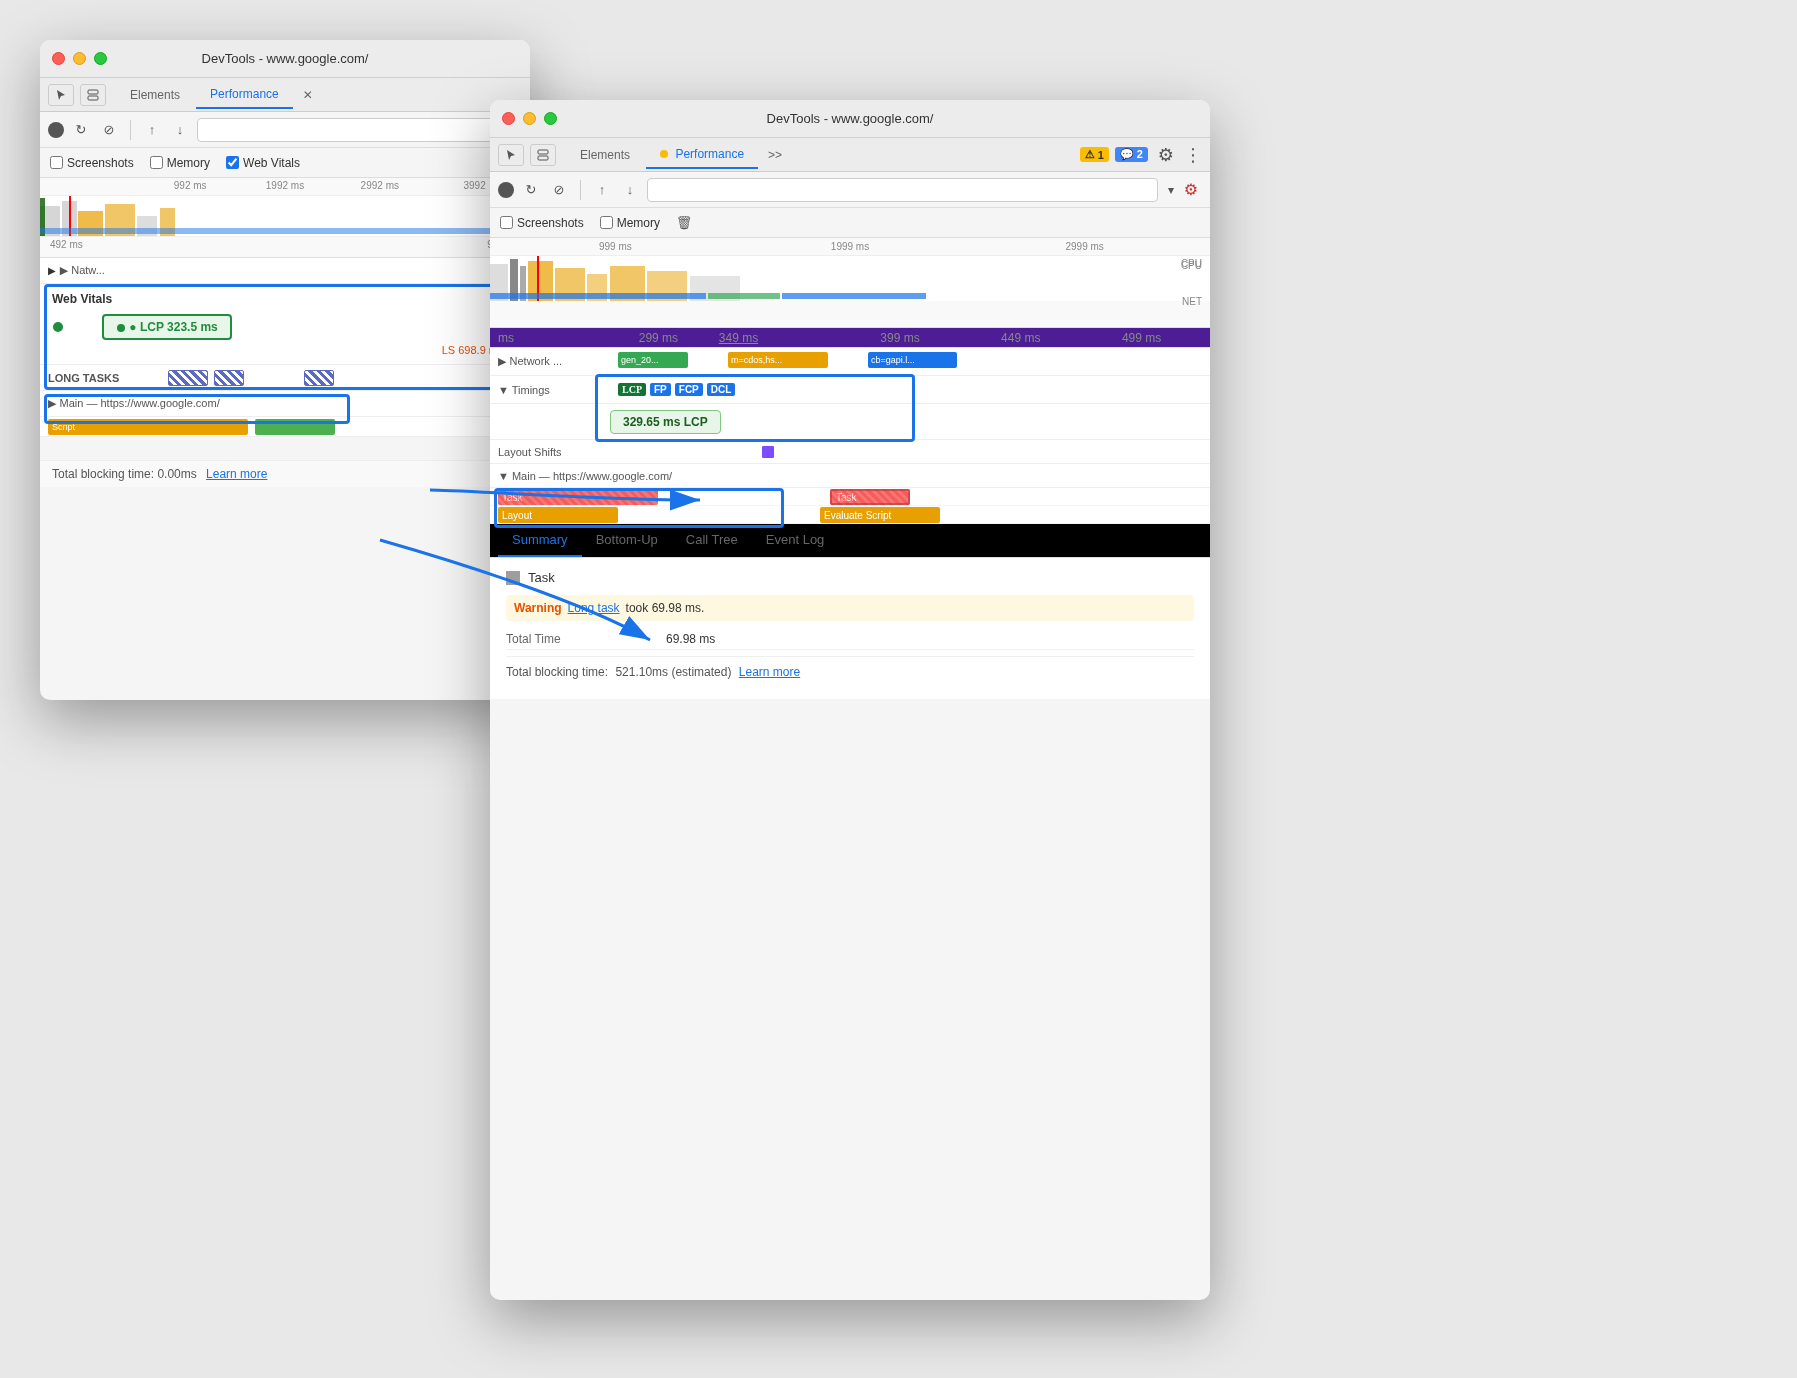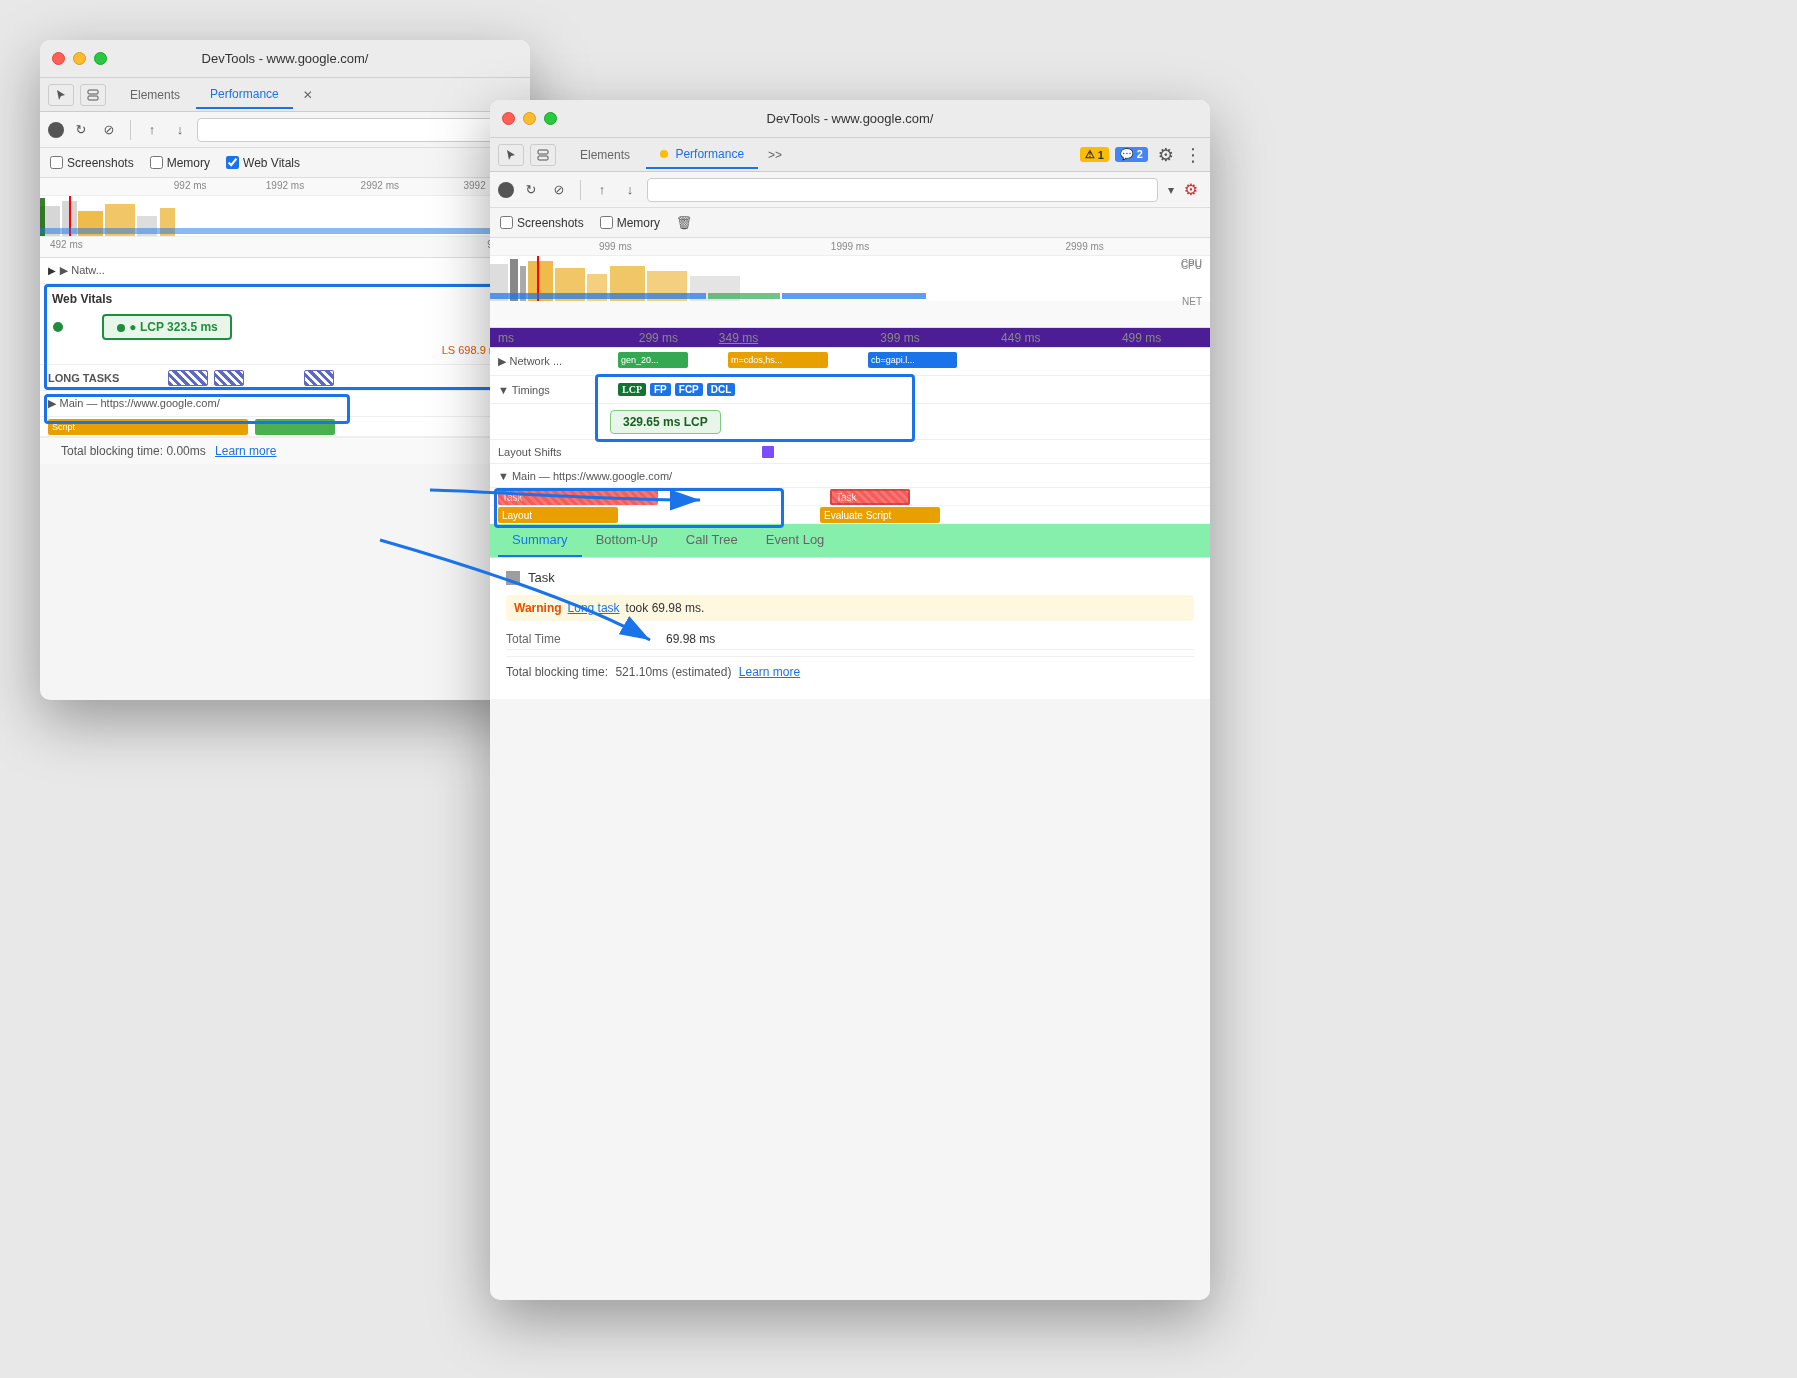--- a/index.html
+++ b/index.html
@@ -160,21 +160,21 @@
       font-size: 11px;
       color: #333;
       height: 26px;
       background: #fff;
     }
 
     
     .bottom-tabs {
       display: flex;
       border-bottom: 1px solid #ddd;
-      background: #86efac;
+      background: #000000;
       padding: 0 8px;
     }
 
     .bottom-tab {
       padding: 8px 14px;
       font-size: 13px;
       color: #666;
       cursor: pointer;
       border-bottom: 2px solid transparent;
     }
@@ -502,21 +502,21 @@
 
     <div class="section-row">
       <span style="font-size:11px;color:#555;">▶ Main — https://www.google.com/</span>
     </div>
 
     <div style="height:20px;background:#fff;border-bottom:1px solid #eee;position:relative;">
       <div style="position:absolute;left:8px;top:2px;width:200px;height:16px;background:#e8a000;border-radius:2px;font-size:9px;color:#fff;display:flex;align-items:center;padding:4px 4px;">Script</div>
       <div style="position:absolute;left:215px;top:2px;width:80px;height:16px;background:#4caf50;border-radius:2px;"></div>
     </div>
 
-    <div style="padding:6px 21px;font-size:12px;color:#555;background:#f9f9f9;border-top:1px solid #eee;">
+    <div style="padding:6px 12px;font-size:12px;color:#555;background:#f9f9f9;border-top:1px solid #eee;margin-top:23px;">
       <span>Total blocking time: 0.00ms</span>
       <span class="learn-more-link" style="margin-left:6px;">Learn more</span>
     </div>
 
     <div style="position:absolute;top:26px;left:4px;right:4px;height:106px;border:3px solid #1a73e8;border-radius:4px;pointer-events:none;z-index:5;"></div>
 
     <div style="position:absolute;top:136px;left:4px;right:180px;height:30px;border:3px solid #1a73e8;border-radius:4px;pointer-events:none;z-index:5;"></div>
   </div>
 </div>
 

